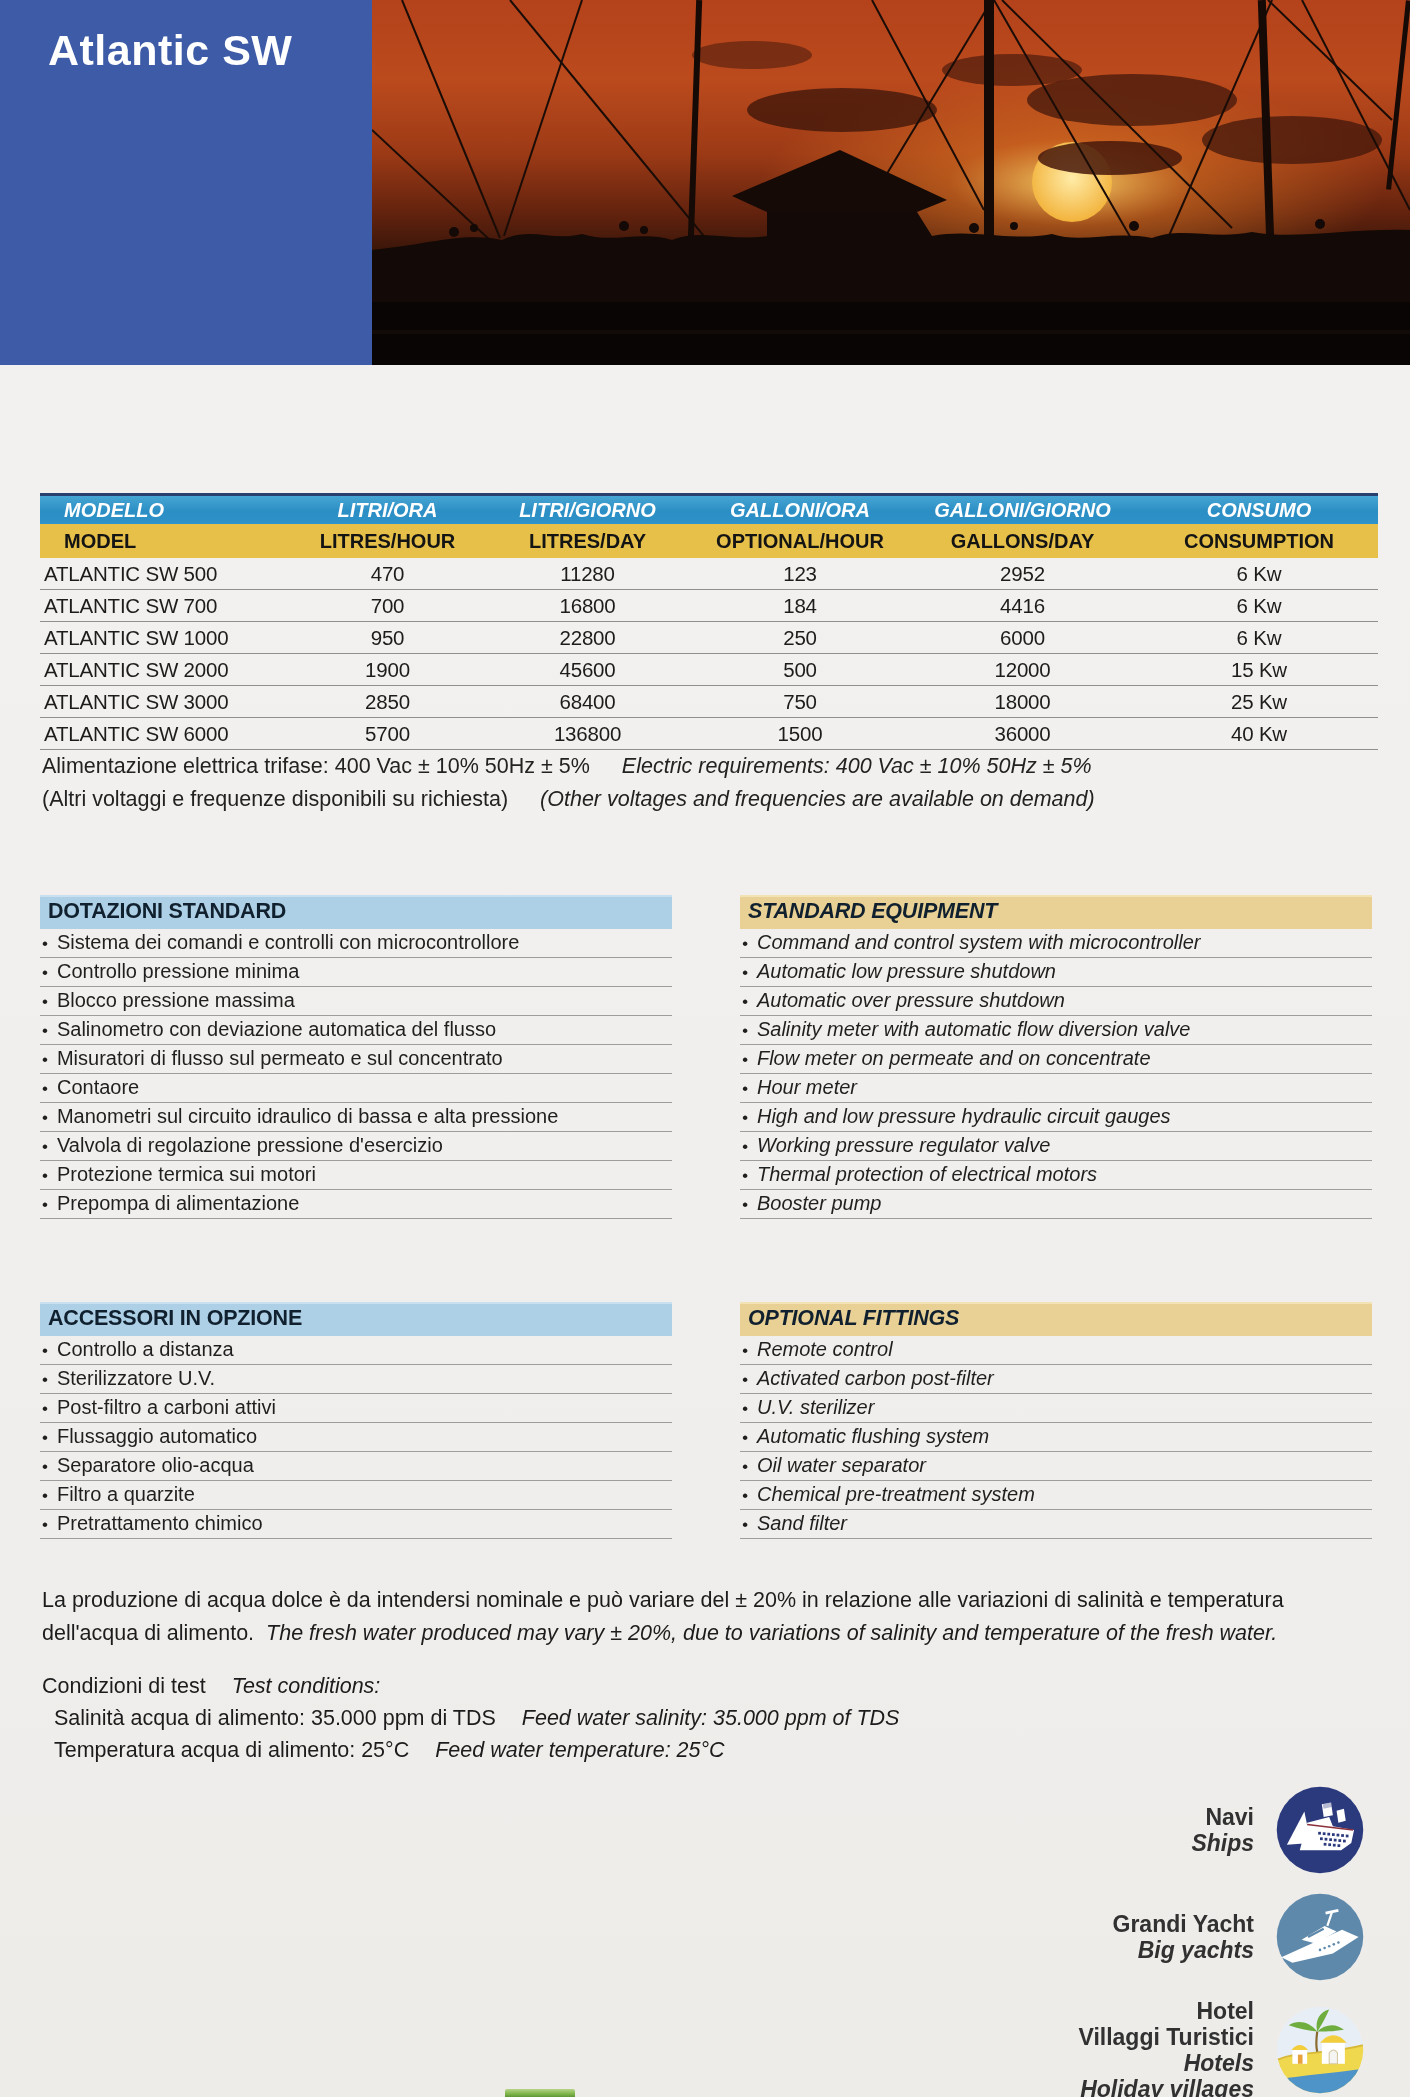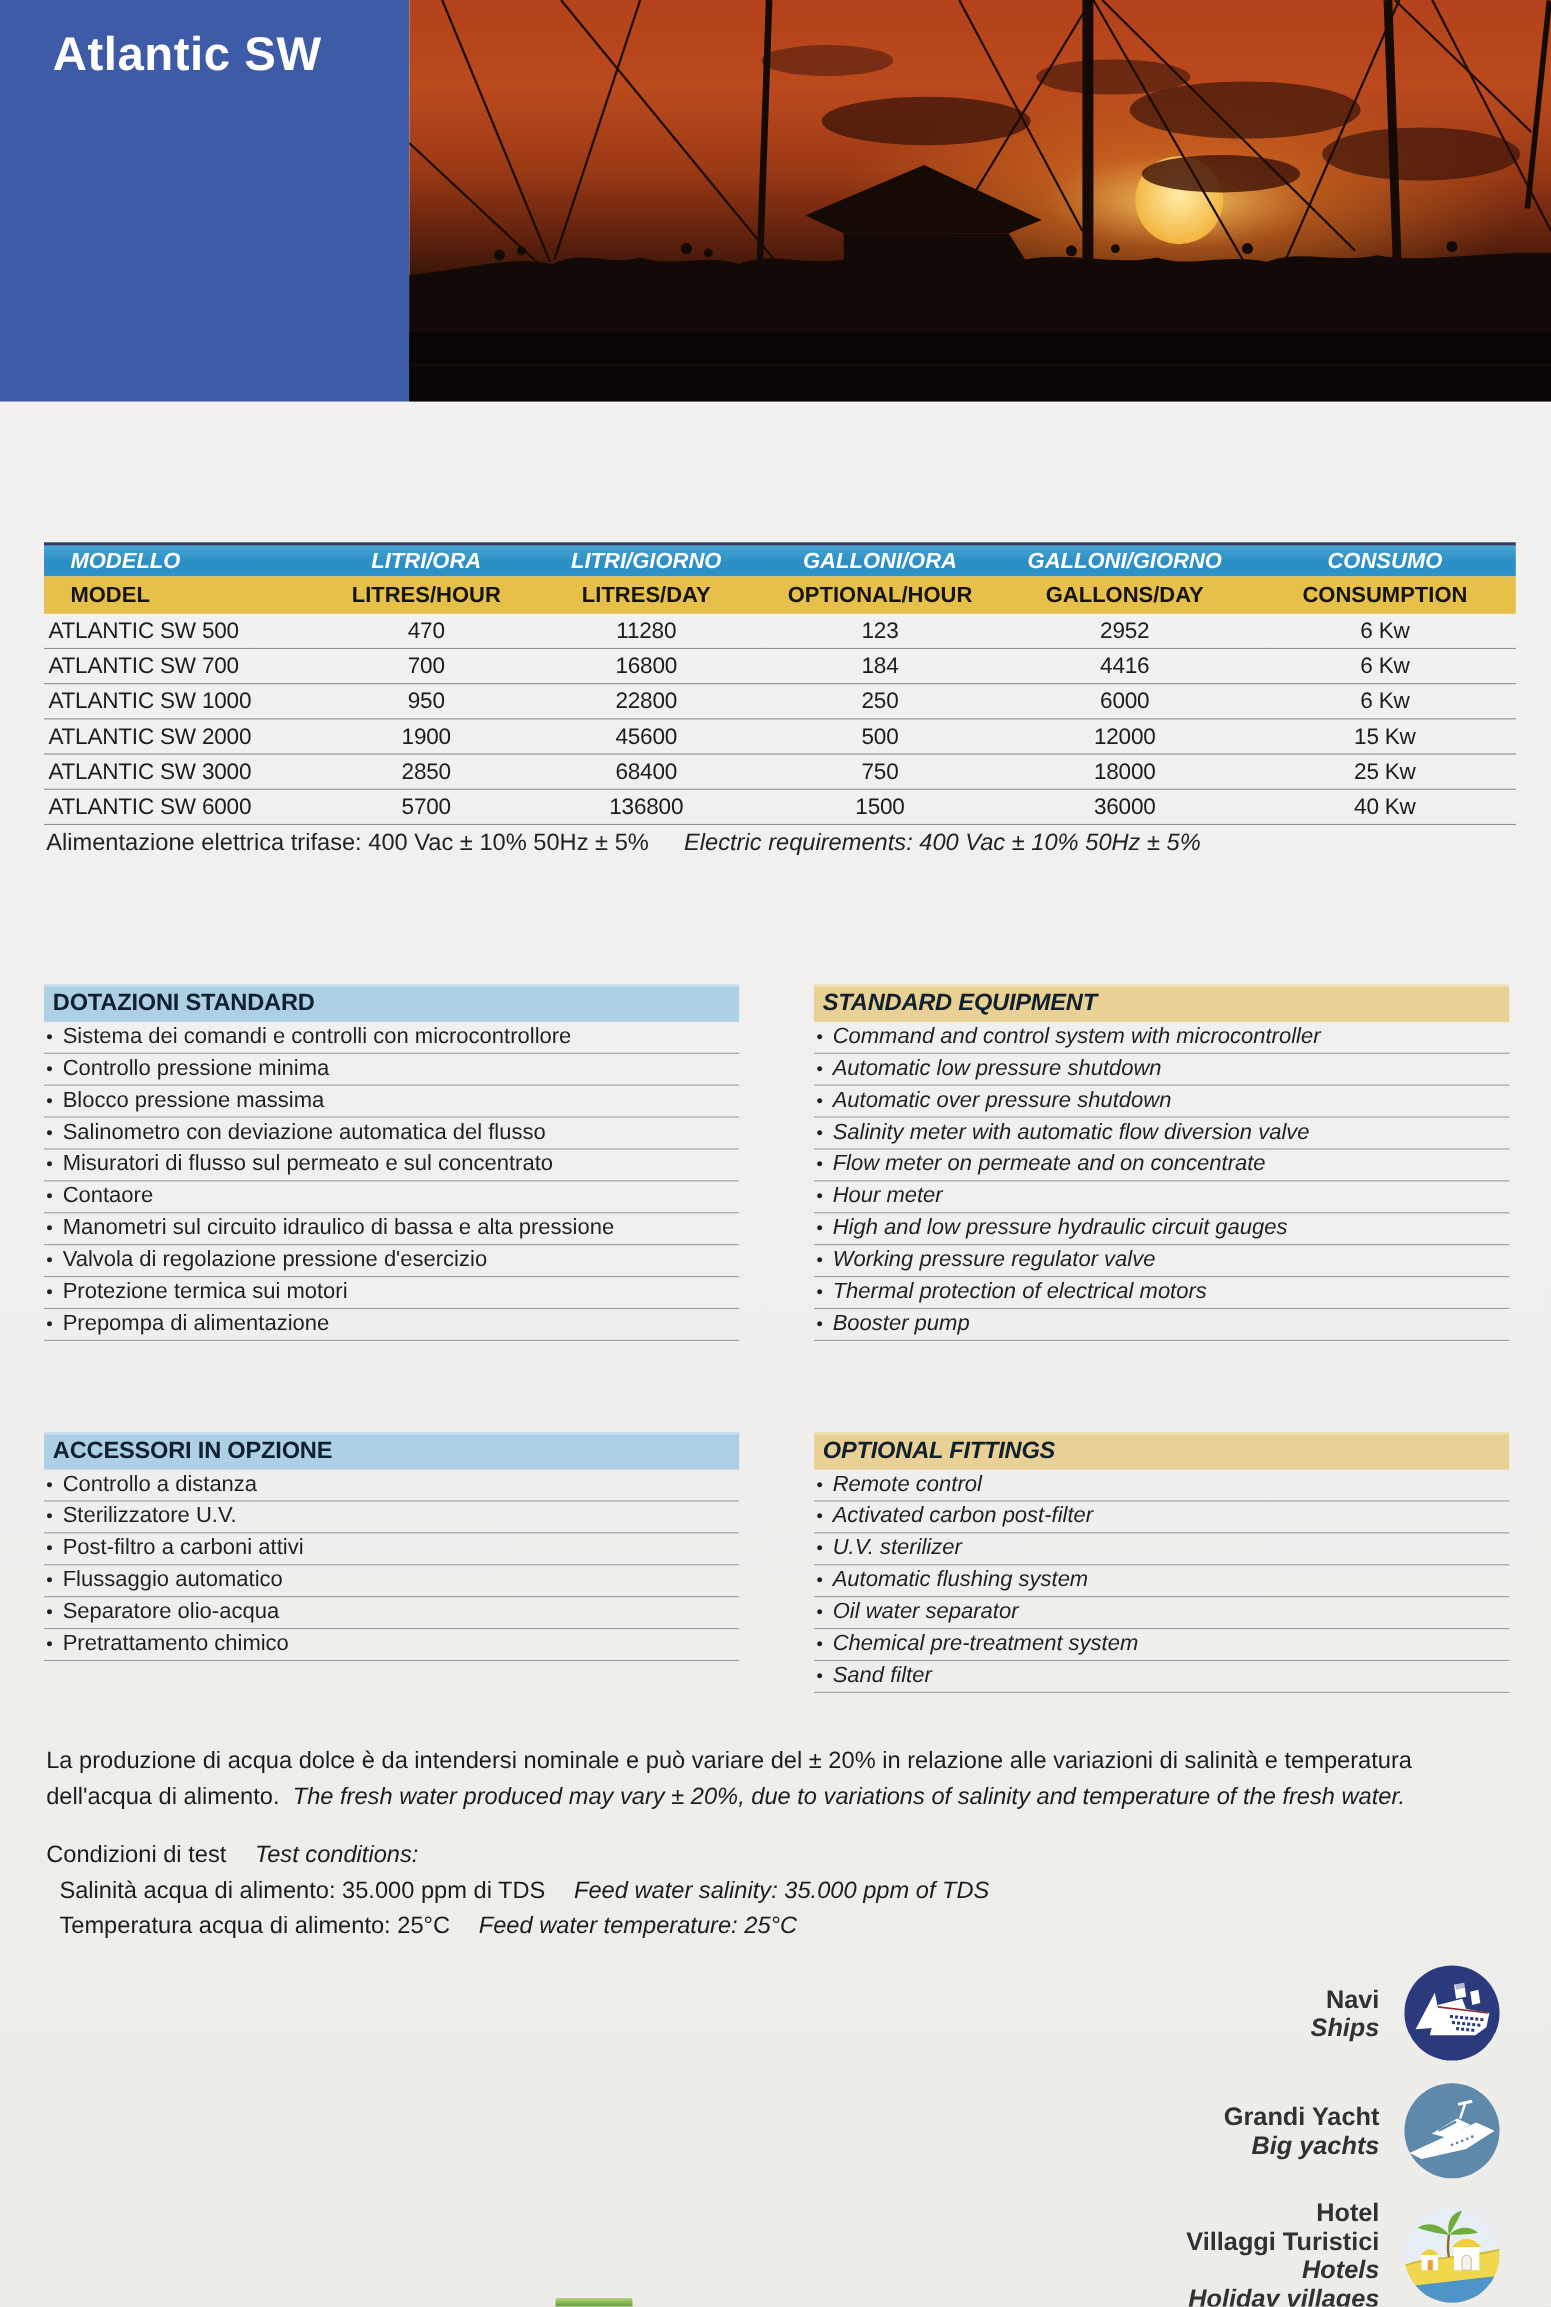--- a/index.html
+++ b/index.html
@@ -210,20 +210,21 @@
           <div class="tcell">136800</div>
           <div class="tcell">1500</div>
           <div class="tcell">36000</div>
           <div class="tcell">40 Kw</div>
         </div>
       </div>
   </section>
 
   <div class="power-note">
     <p><span class="it">Alimentazione elettrica trifase: 400 Vac ± 10% 50Hz ± 5%</span><span class="en">Electric requirements: 400 Vac ± 10% 50Hz ± 5%</span></p>
+    <p><span class="it">(Altri voltaggi e frequenze disponibili su richiesta)</span><span class="en">(Other voltages and frequencies are available on demand)</span></p>
   </div>
 
   <section class="sec pos-std-it">
     <h2 class="hd-it">DOTAZIONI STANDARD</h2>
     <ul>
         <li><span class="bullet">•</span><span>Sistema dei comandi e controlli con microcontrollore</span></li>
         <li><span class="bullet">•</span><span>Controllo pressione minima</span></li>
         <li><span class="bullet">•</span><span>Blocco pressione massima</span></li>
         <li><span class="bullet">•</span><span>Salinometro con deviazione automatica del flusso</span></li>
         <li><span class="bullet">•</span><span>Misuratori di flusso sul permeato e sul concentrato</span></li>
@@ -252,20 +253,21 @@
   </section>
 
   <section class="sec pos-opt-it">
     <h2 class="hd-it">ACCESSORI IN OPZIONE</h2>
     <ul>
         <li><span class="bullet">•</span><span>Controllo a distanza</span></li>
         <li><span class="bullet">•</span><span>Sterilizzatore U.V.</span></li>
         <li><span class="bullet">•</span><span>Post-filtro a carboni attivi</span></li>
         <li><span class="bullet">•</span><span>Flussaggio automatico</span></li>
         <li><span class="bullet">•</span><span>Separatore olio-acqua</span></li>
+        <li><span class="bullet">•</span><span>Filtro a quarzite</span></li>
         <li><span class="bullet">•</span><span>Pretrattamento chimico</span></li>
       </ul>
   </section>
 
   <section class="sec pos-opt-en">
     <h2 class="hd-en">OPTIONAL FITTINGS</h2>
     <ul class="en-list">
         <li><span class="bullet">•</span><span>Remote control</span></li>
         <li><span class="bullet">•</span><span>Activated carbon post-filter</span></li>
         <li><span class="bullet">•</span><span>U.V. sterilizer</span></li>

